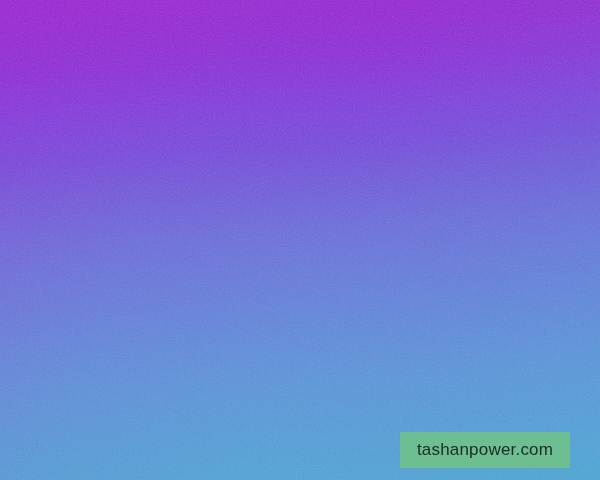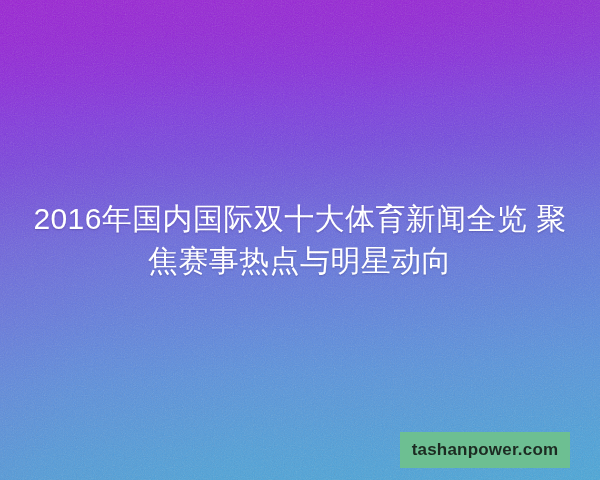--- a/index.html
+++ b/index.html
@@ -82,21 +82,21 @@
     left: 400px;
     top: 432px;
     width: 170px;
     height: 36px;
     background: #6dbf92;
     display: flex;
     align-items: center;
     justify-content: center;
     color: #1d2b22;
     font-size: 17px;
-    font-weight: 700;
+    font-weight: 400;
     letter-spacing: 0.2px;
     box-sizing: border-box;
   }
 </style>
 </head>
 <body>
 
 <div id="stage">
 
   <div class="bg-base"></div>
@@ -105,20 +105,18 @@
   <div class="bg-noise">
     <svg xmlns="http://www.w3.org/2000/svg" width="100%" height="100%" preserveAspectRatio="none">
       <filter id="grain">
         <feTurbulence type="fractalNoise" baseFrequency="0.9" numOctaves="3" stitchTiles="stitch"></feTurbulence>
         <feColorMatrix type="saturate" values="0.25"></feColorMatrix>
       </filter>
       <rect width="100%" height="100%" filter="url(#grain)" opacity="0.55"></rect>
     </svg>
   </div>
 
-  <div class="headline">2016年国内国际双十大体育新闻全览 聚
-焦赛事热点与明星动向</div>
 
   <div class="watermark">
     <span>tashanpower.com</span>
   </div>
 
 </div>
 
 </body></html>

